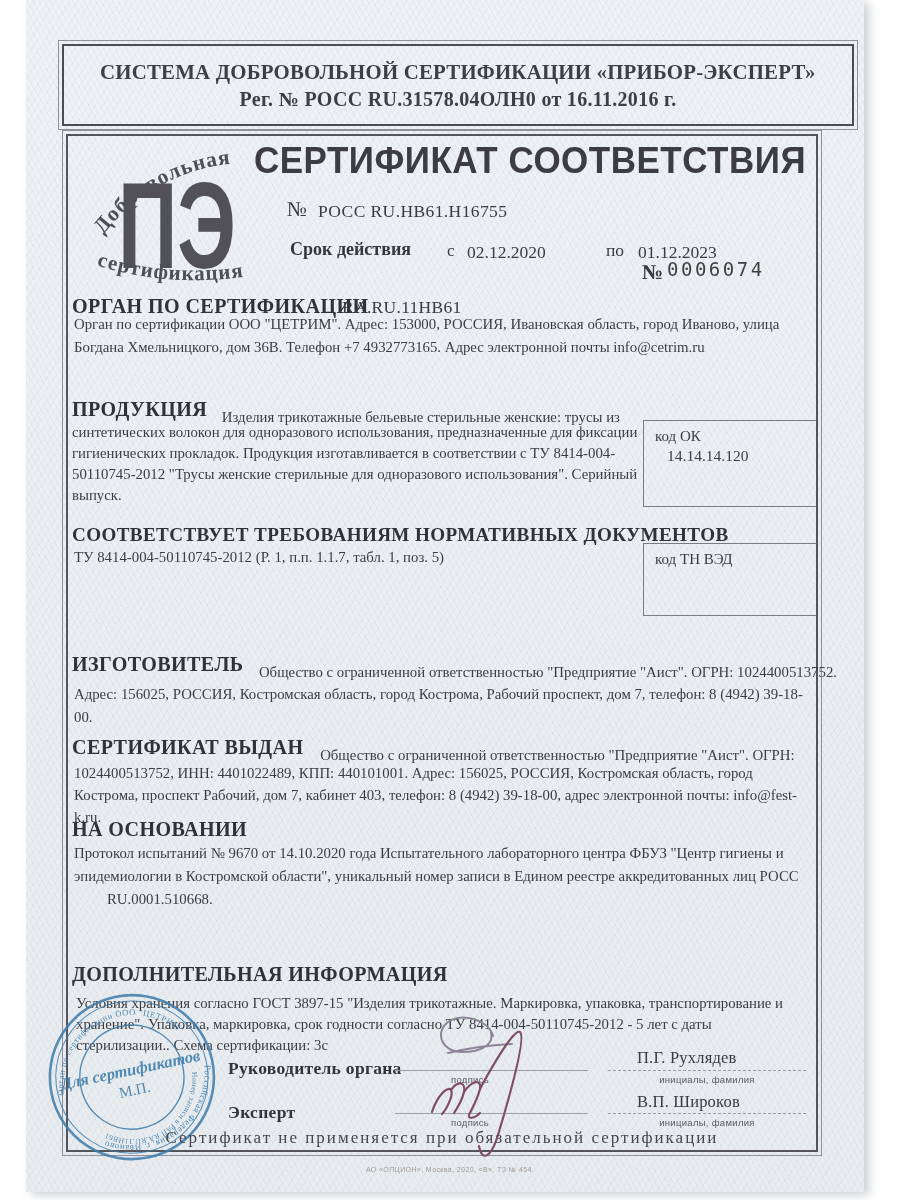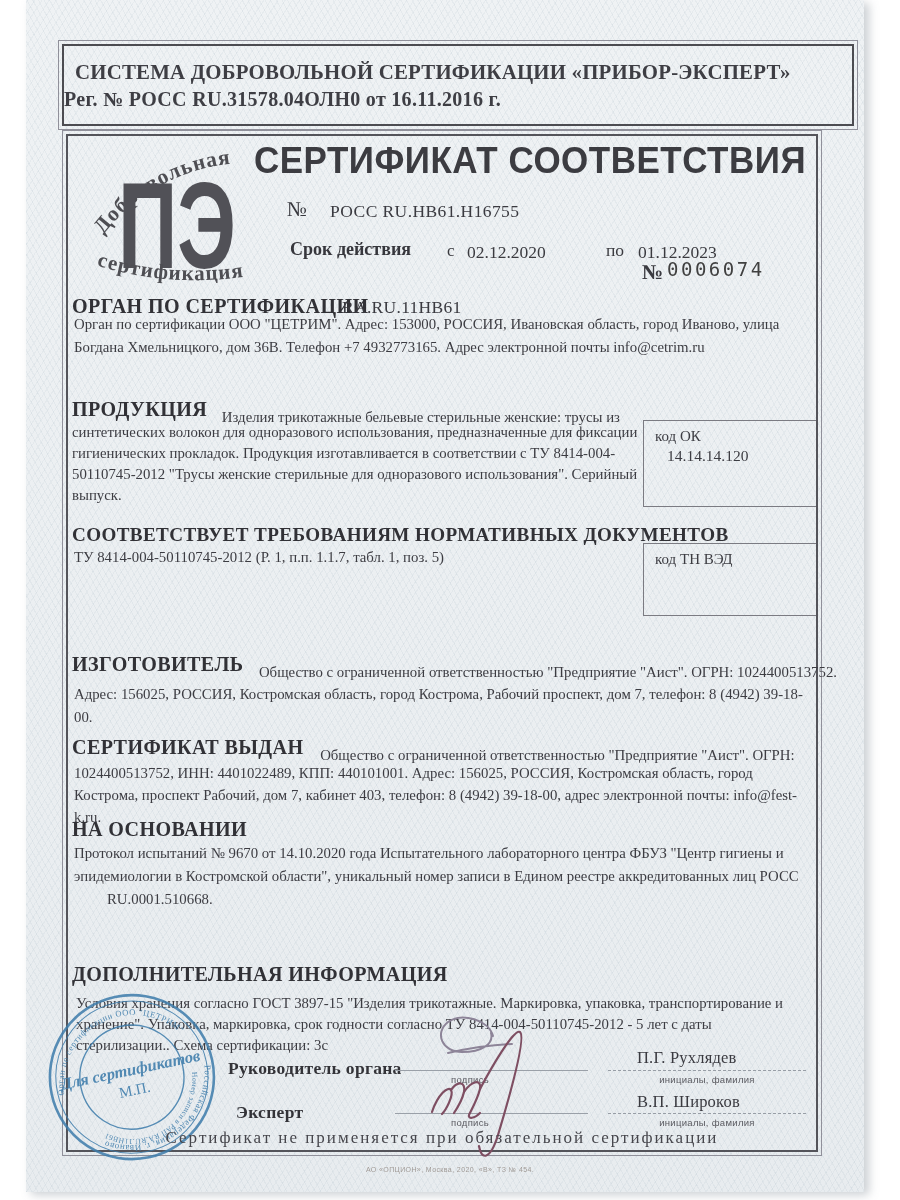--- a/index.html
+++ b/index.html
@@ -17,39 +17,39 @@
       repeating-linear-gradient(-57deg, rgba(140,163,178,0.09) 0 1px, rgba(255,255,255,0) 1px 6px),
       linear-gradient(#eff2f4,#e8ecef);
     box-shadow:5px 3px 9px rgba(110,120,132,.35);
   }
   .abs{position:absolute;}
   .nowrap{white-space:nowrap;}
 
   .header-box{
     left:62px;top:44px;width:788px;height:78px;
     border:2px solid #4c4c51; outline:1px solid #90909a; outline-offset:3px;
-    display:flex;flex-direction:column;align-items:flex-start;justify-content:center;gap:3px;
+    display:flex;flex-direction:column;align-items:center;justify-content:center;gap:3px;
     text-align:center;
   }
   .hdr1{font-size:21.5px;font-weight:bold;color:#3e3e44;transform:scaleX(.97);letter-spacing:.2px;}
   .hdr2{font-size:20px;font-weight:bold;color:#3e3e44;letter-spacing:.3px;}
 
   .main-frame{
     left:66px;top:134px;width:748px;height:1014px;
     border:2px solid #54545a; outline:1px solid #90909a; outline-offset:3px;
   }
 
   .title{
     left:238px;top:139px;width:584px;text-align:center;
     font-family:"Liberation Sans", sans-serif;font-weight:bold;font-size:35px;
     color:#3c3c41;transform:scale(1.0,1.07);transform-origin:center top;letter-spacing:.5px;
   }
 
   .certno-label{left:287px;top:197px;font-size:21px;color:#38383e;}
-  .certno-value{left:330px;top:201px;font-size:17.5px;letter-spacing:.4px;color:#3a3a40;}
+  .certno-value{left:318px;top:201px;font-size:17.5px;letter-spacing:.4px;color:#3a3a40;}
 
   .validity-label{left:290px;top:239px;font-size:18px;font-weight:bold;color:#36363c;}
   .validity-from-l{left:447px;top:241px;font-size:17px;}
   .validity-from{left:467px;top:242px;font-size:17.5px;}
   .validity-to-l{left:606px;top:240px;font-size:17.5px;}
   .validity-to{left:638px;top:242px;font-size:17.5px;}
 
   .blankno-label{left:642px;top:260px;font-size:21px;font-weight:bold;color:#3a3a40;}
   .blankno-value{
     left:667px;top:258px;font-family:"DejaVu Sans Mono", monospace;
@@ -195,21 +195,21 @@
     <text font-size="9" letter-spacing="0.5">
       <textPath href="#stB" startOffset="4%">Российская Федерация, г. Иваново</textPath>
     </text>
     <text font-size="7.6" letter-spacing="0.3">
       <textPath href="#stM" startOffset="3%">Номер записи в РАП RA.RU.11НВ61</textPath>
     </text>
   </g>
 </svg>
 
 <div class="abs sign-label nowrap" style="left:228px;top:1058px;">Руководитель органа</div>
-<div class="abs sign-label nowrap" style="left:228px;top:1102px;margin-left:8px;">Эксперт</div>
+<div class="abs sign-label nowrap" style="left:228px;top:1102px;">Эксперт</div>
 
 <div class="abs sig-line" style="left:395px;top:1070px;width:193px;"></div>
 <div class="abs tiny-cap" style="left:395px;top:1074px;width:150px;text-align:center;">подпись</div>
 <div class="abs sig-line" style="left:395px;top:1113px;width:193px;"></div>
 <div class="abs tiny-cap" style="left:395px;top:1117px;width:150px;text-align:center;">подпись</div>
 
 <div class="abs person-name nowrap" style="left:637px;top:1048px;">П.Г. Рухлядев</div>
 <div class="abs sig-line dash" style="left:608px;top:1070px;width:198px;"></div>
 <div class="abs tiny-cap" style="left:608px;top:1074px;width:198px;text-align:center;">инициалы, фамилия</div>
 

